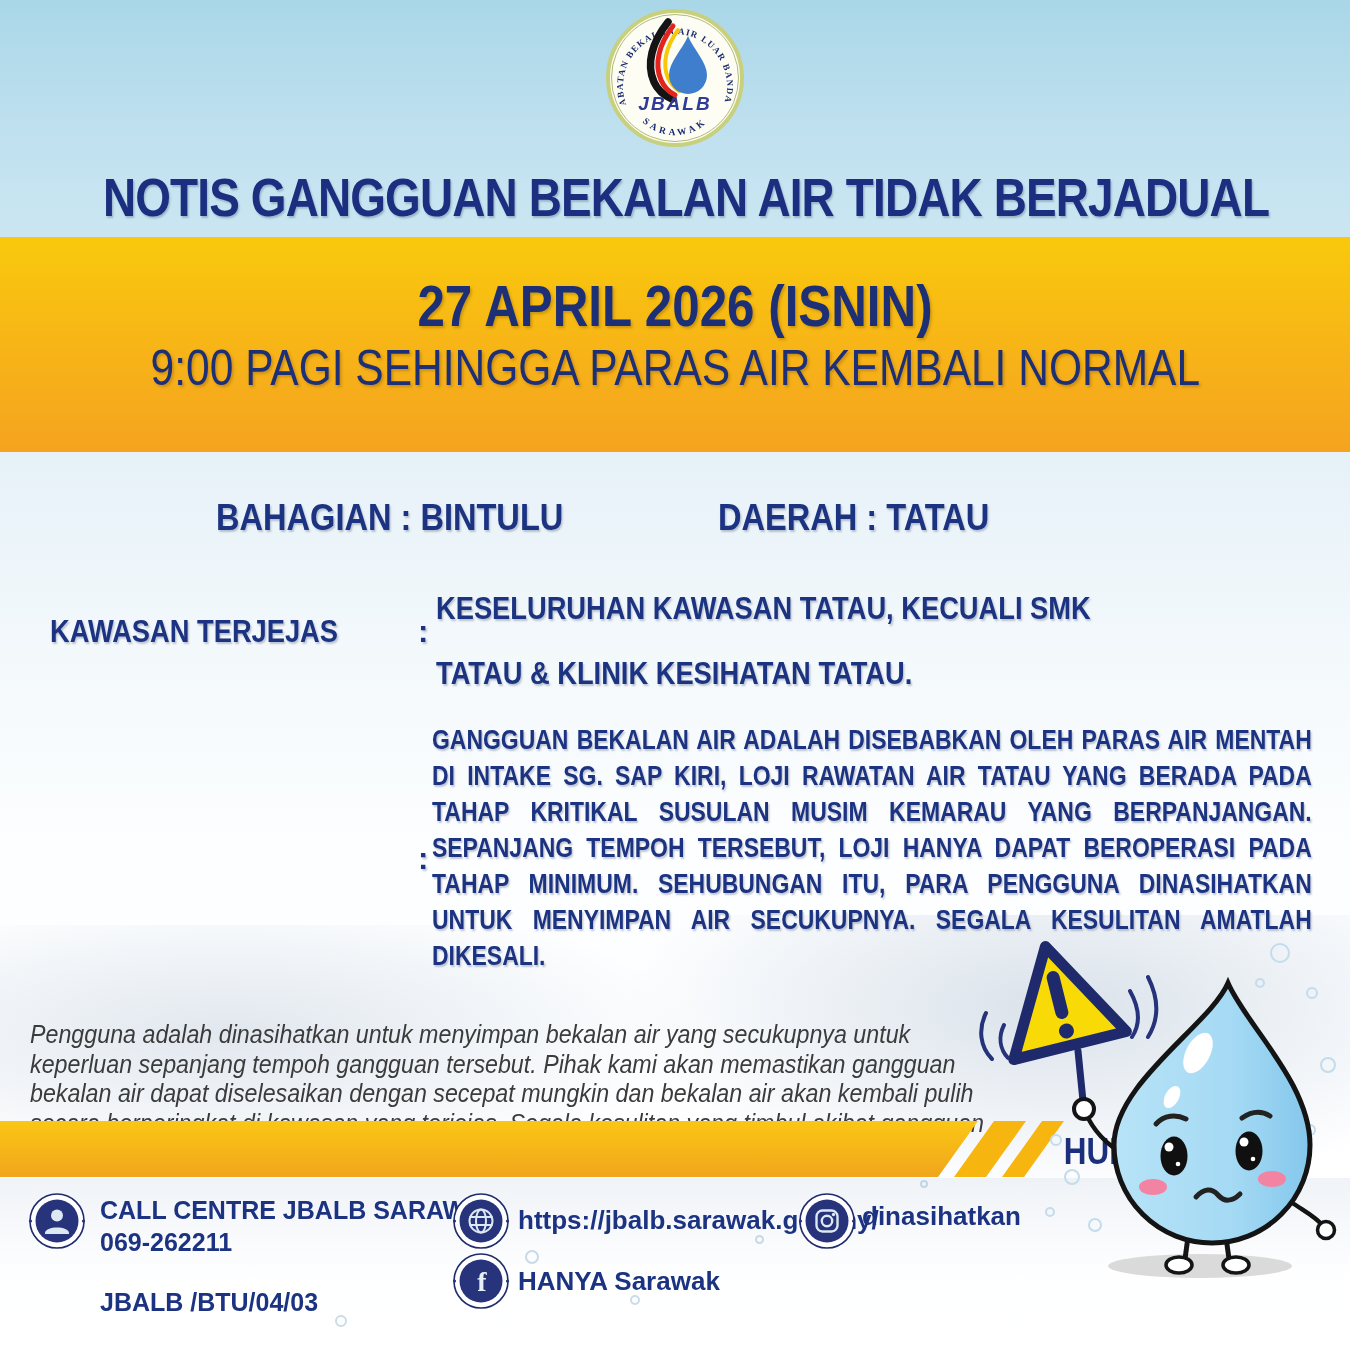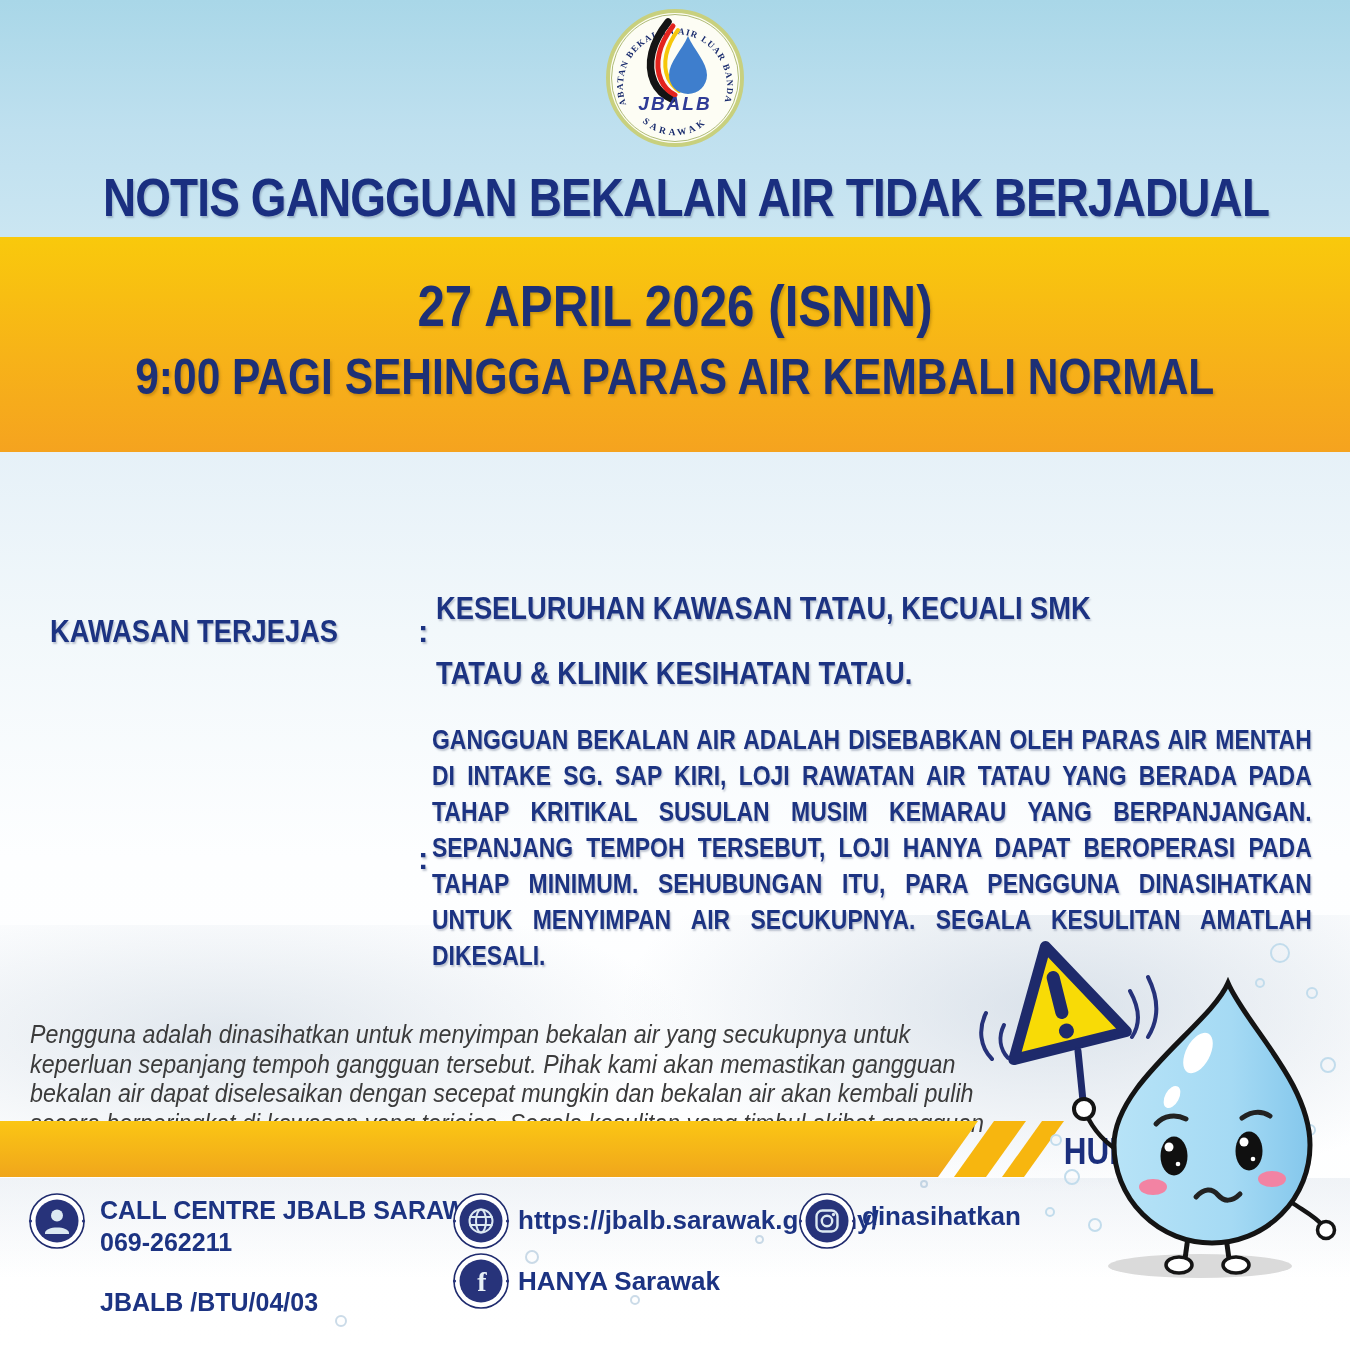--- a/index.html
+++ b/index.html
@@ -27,22 +27,22 @@
   .orange-band {
     position:absolute; left:0; top:237px; width:1350px; height:215px;
     background:linear-gradient(180deg,#F9C90C 0%,#F7B318 55%,#F5A31F 100%);
   }
   .sched-date {
     position:absolute; left:0; right:0; top:272px; text-align:center;
     color:#1D3076; font-weight:bold; font-size:58px; white-space:nowrap;
     text-shadow:2px 2px 3px rgba(120,80,0,.35);
   }
   .sched-time {
-    position:absolute; left:0; right:0; top:348px; text-align:center;
-    color:#1D3076; font-weight:bold; font-size:50px; white-space:nowrap;
+    position:absolute; left:0; right:0; top:339px; text-align:center;
+    color:#1D3076; font-weight:normal; font-size:50px; white-space:nowrap;
     text-shadow:2px 2px 3px rgba(120,80,0,.35);
   }
   
   .main {
     position:absolute; left:0; top:452px; width:1350px; height:898px;
     background:linear-gradient(180deg,#E6F1F8 0%,#F2F8FB 20%,#FDFEFF 45%,#FFFFFF 100%);
   }
   .navy { color:#1C3382; font-weight:bold; }
   .shadowed { text-shadow:1.5px 1.5px 2px rgba(120,130,155,.45); }
   .loc-row { position:absolute; left:0; top:497px; width:1350px; height:44px; font-size:37px; white-space:nowrap; }
@@ -138,20 +138,31 @@
   </div>
   <div class="sched-time">
     <span class="cond">9:00 PAGI SEHINGGA PARAS AIR KEMBALI NORMAL</span>
   </div>
 
   <div class="main"></div>
   <div class="splash1"></div>
   <div class="splash2"></div>
   <div class="splash3"></div>
 
+  <div class="loc-row navy shadowed">
+    <span class="loc-bahagian cond-l">
+      <span>BAHAGIAN</span>
+      <span>:</span>
+      <span>BINTULU</span>
+    </span>
+    <span class="loc-daerah cond-l">
+      <span>DAERAH</span>
+      <span>:</span>&nbsp;<span>TATAU</span>
+    </span>
+  </div>
 
   <div class="label-kawasan navy shadowed">
     <span class="cond-l">KAWASAN TERJEJAS</span>
   </div>
   <div class="colon-kawasan navy shadowed">:</div>
   <div class="kawasan-line1 navy shadowed">
     <span class="cond-l">KESELURUHAN KAWASAN TATAU, KECUALI SMK</span>
   </div>
   <div class="kawasan-line2 navy shadowed">
     <span class="cond-l">TATAU &amp; KLINIK KESIHATAN TATAU.</span>

